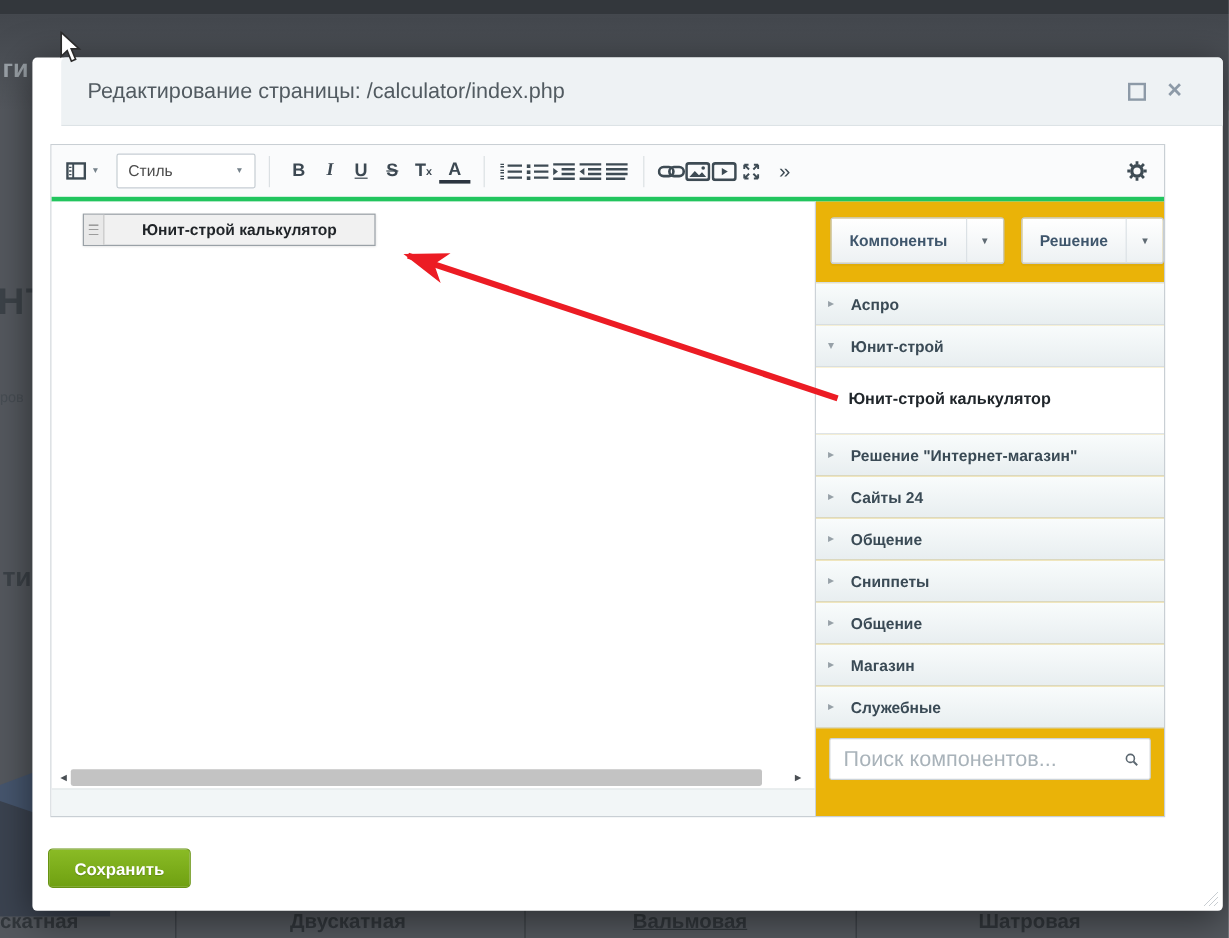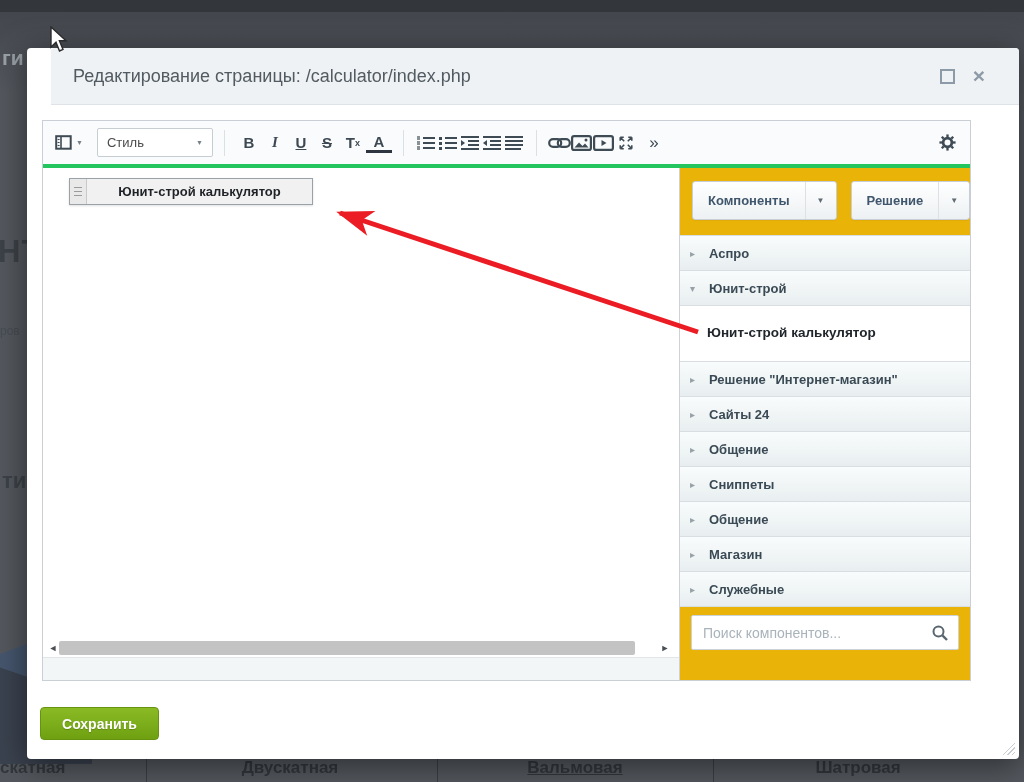--- a/index.html
+++ b/index.html
@@ -90,21 +90,21 @@
   .panel-btn .tb-caret{margin:0;font-size:8px;color:#5f6a73;}
   .accordion{margin-top:15px;border-top:1px solid #d8dee1;}
   .acc-header{height:35px;box-sizing:border-box;display:flex;align-items:center;gap:9px;padding:0 10px;
     background:linear-gradient(#f9fcfc,#e8eef0);border-bottom:1px solid #d8dee1;cursor:pointer;}
   .acc-header .tri{width:10px;font-size:10px;color:#97a1a8;}
   .acc-header .acc-label{font-size:13px;font-weight:bold;color:#3a4a55;}
   .acc-content{background:#fff;border-bottom:1px solid #d8dee1;padding:19px 10px 21px 27px;}
   .acc-item{font-size:13.5px;font-weight:bold;color:#20262b;cursor:pointer;}
   .search-row{position:absolute;left:11px;right:11px;bottom:30px;height:35px;box-sizing:border-box;
     border:1px solid #ccd3d8;border-radius:2px;background:#fff;display:flex;align-items:center;padding:0 9px;}
-  .search-input{flex:1;border:none;outline:none;font-size:14px;color:#444;background:transparent;
+  .search-input{flex:1;border:none;outline:none;font-size:18px;color:#444;background:transparent;
     font-family:"Liberation Sans",sans-serif;}
   .search-input::placeholder{color:#a9b3ba;}
 
   
   .footer-btn{position:absolute;height:33px;border-radius:4px;font-size:14px;font-weight:bold;
     display:flex;align-items:center;justify-content:center;cursor:pointer;box-sizing:border-box;}
   .save-btn{left:13px;top:659px;width:119px;color:#fff;border:1px solid #679311;
     background:linear-gradient(#8abb25,#6fa011);text-shadow:0 1px 1px rgba(0,0,0,.2);}
   .cancel-btn{left:148px;top:659px;width:102px;color:#41484e;border:1px solid #c8cdd2;
     background:linear-gradient(#fefefe,#e8eaec);}

